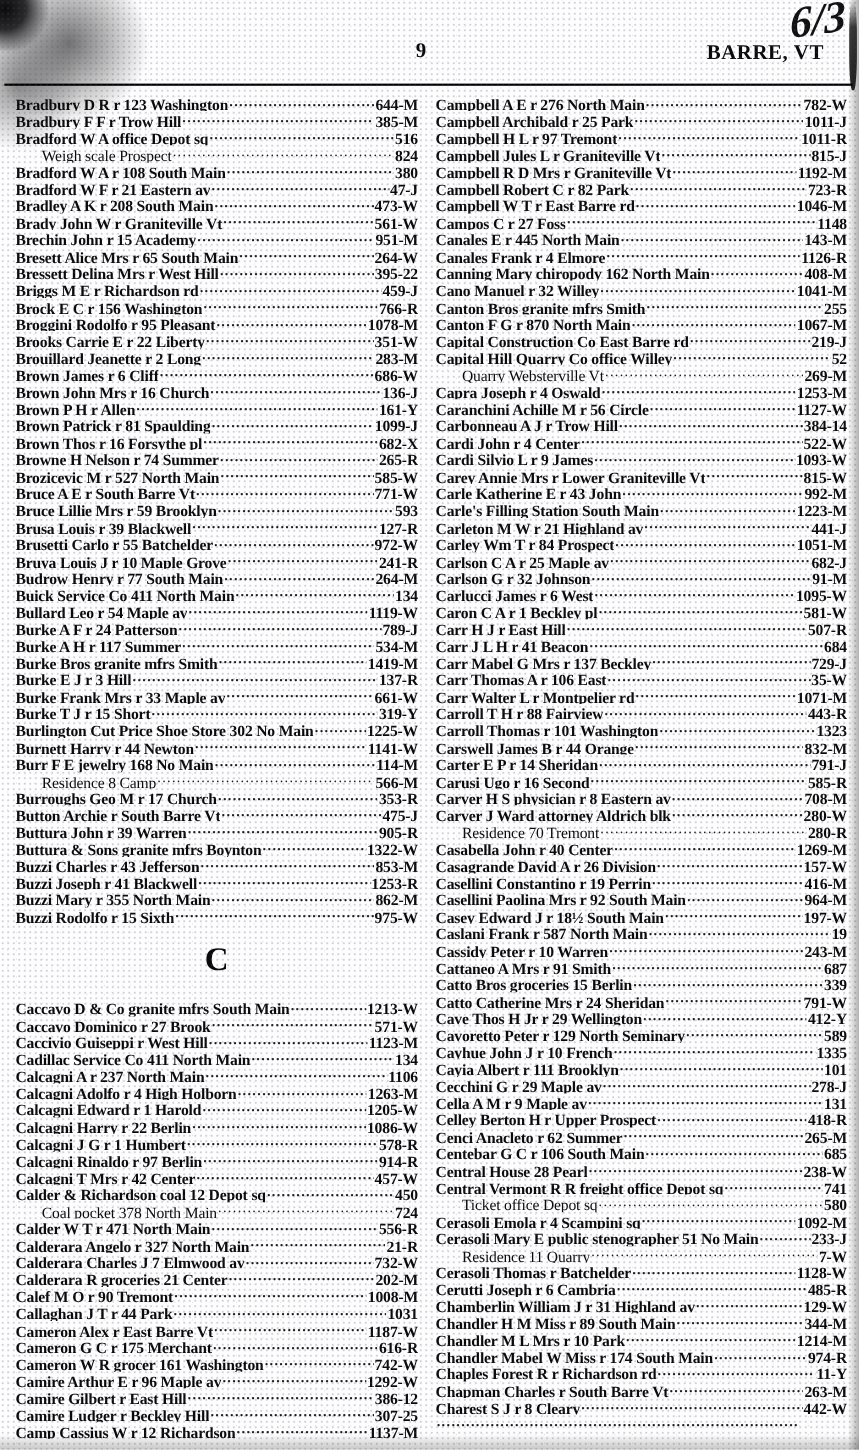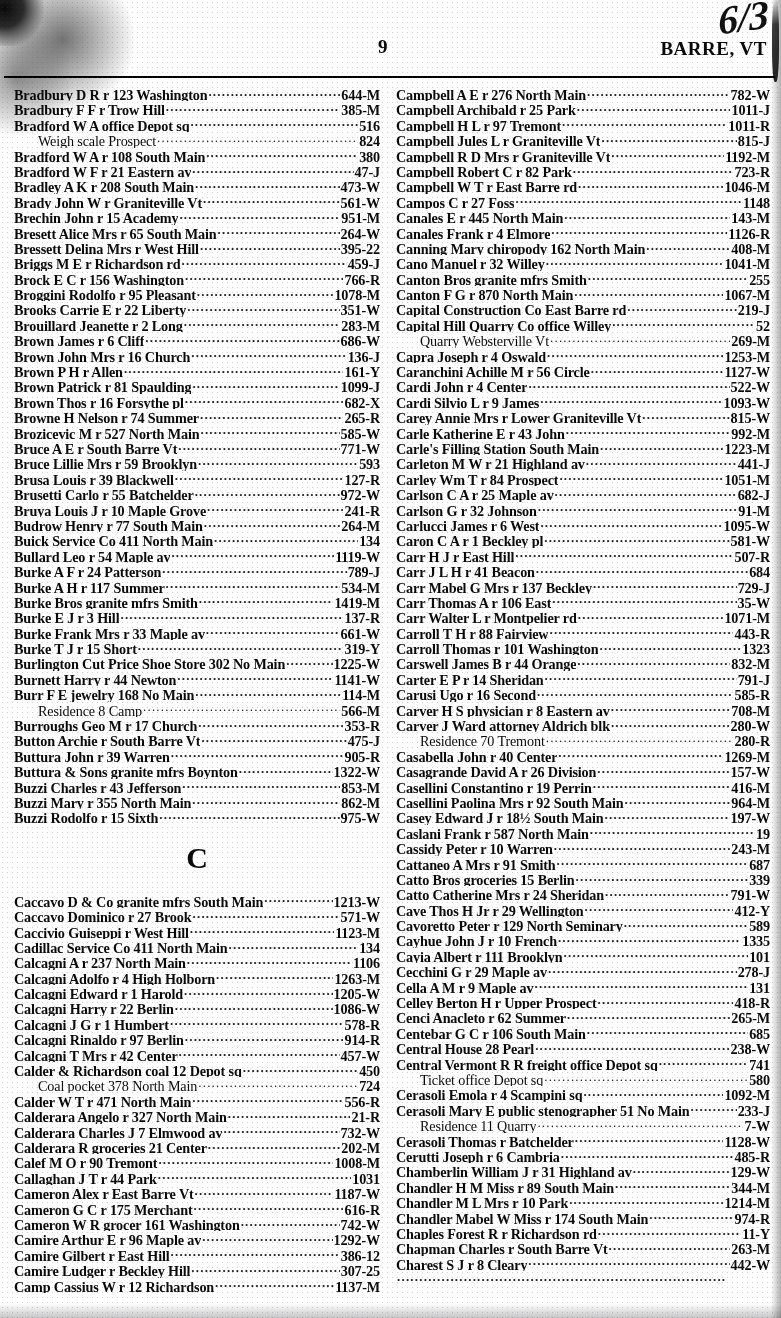--- a/index.html
+++ b/index.html
@@ -46,21 +46,21 @@
   .page-number {
     position: absolute;
     left: 378px;
     top: 36px;
     font-family: "Liberation Serif", serif;
     font-size: 19px;
     font-weight: bold;
   }
   .locality {
     position: absolute;
-    right: 14px;
+    right: 32px;
     top: 38px;
     font-family: "Liberation Serif", serif;
     font-size: 19px;
     font-weight: bold;
     letter-spacing: 0.5px;
   }
   .hand-mark {
     position: absolute;
     right: 12px;
     top: -6px;
@@ -418,20 +418,25 @@
             <span class="nm">Buttura  &amp;  Sons  granite  mfrs  Boynton</span>
             <span class="leader"></span>
             <span class="num">1322-W</span>
           </div>
           <div class="entry">
             <span class="nm">Buzzi  Charles  r  43  Jefferson</span>
             <span class="leader"></span>
             <span class="num">853-M</span>
           </div>
           <div class="entry">
+            <span class="nm">Buzzi  Joseph  r  41  Blackwell</span>
+            <span class="leader"></span>
+            <span class="num">1253-R</span>
+          </div>
+          <div class="entry">
             <span class="nm">Buzzi  Mary  r  355  North  Main</span>
             <span class="leader"></span>
             <span class="num">862-M</span>
           </div>
           <div class="entry">
             <span class="nm">Buzzi  Rodolfo  r  15  Sixth</span>
             <span class="leader"></span>
             <span class="num">975-W</span>
           </div>
         </div>
@@ -660,20 +665,25 @@
             <span class="nm">Capra  Joseph  r  4  Oswald</span>
             <span class="leader"></span>
             <span class="num">1253-M</span>
           </div>
           <div class="entry">
             <span class="nm">Caranchini  Achille  M  r  56  Circle</span>
             <span class="leader"></span>
             <span class="num">1127-W</span>
           </div>
           <div class="entry">
+            <span class="nm">Carbonneau  A  J  r  Trow  Hill</span>
+            <span class="leader"></span>
+            <span class="num">384-14</span>
+          </div>
+          <div class="entry">
             <span class="nm">Cardi  John  r  4  Center</span>
             <span class="leader"></span>
             <span class="num">522-W</span>
           </div>
           <div class="entry">
             <span class="nm">Cardi  Silvio  L  r  9  James</span>
             <span class="leader"></span>
             <span class="num">1093-W</span>
           </div>
           <div class="entry">

